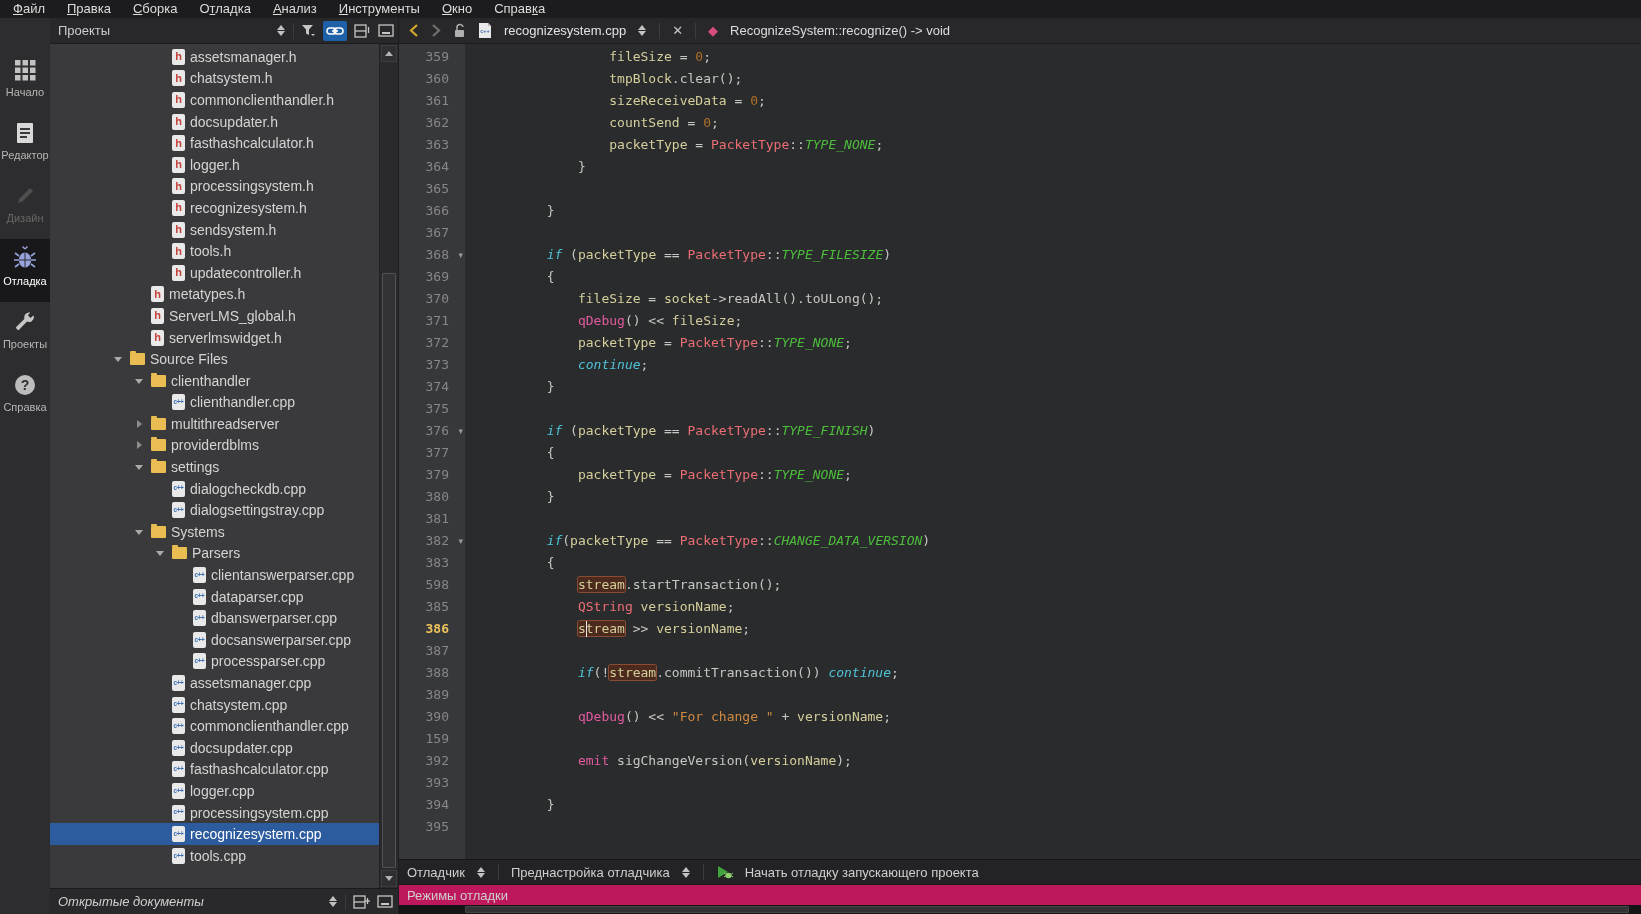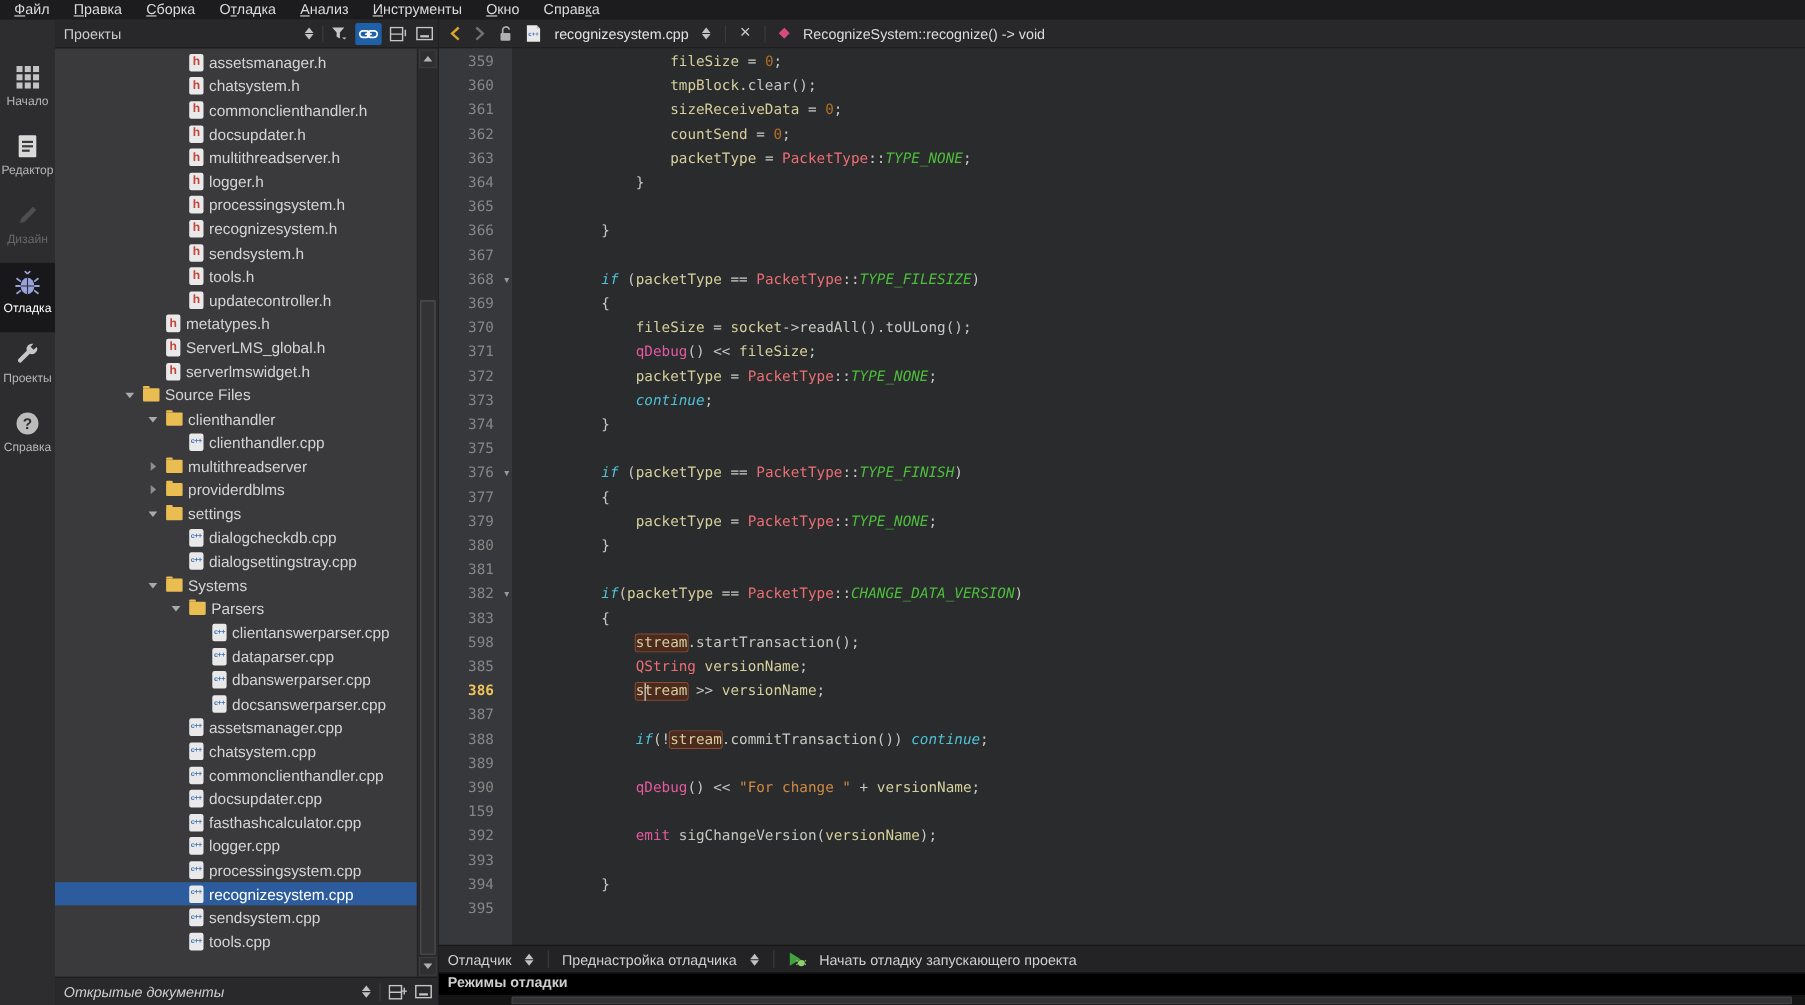--- a/index.html
+++ b/index.html
@@ -75,21 +75,21 @@
   .tk-en{color:var(--tok-en);font-style:italic;}
   .tk-nu{color:var(--tok-nu);}
   .tk-st{color:var(--tok-st);}
   .tk-fn{color:var(--tok-fn);}
   .tk-cm{color:var(--tok-cm);font-style:italic;}
   .tk-oc{color:var(--tok-v);background:var(--occ-bg);box-shadow:0 0 0 1px var(--occ-border);border-radius:2px;}
   .cursor{position:absolute;top:3px;width:1.5px;height:16px;background:#ececec;}
 
   .debugbar{height:25px;flex:none;background:#232325;border-top:1px solid #161616;display:flex;align-items:center;padding-left:8px;gap:12px;}
   .dbg-label{font-size:13px;color:#cfcfcf;}
-  .modesbar{height:21px;flex:none;background:#000000;border-top:1px solid #1a1a1a;display:flex;align-items:flex-start;padding-left:8px;font-weight:bold;}
+  .modesbar{height:21px;flex:none;background:#be185d;border-top:1px solid #1a1a1a;display:flex;align-items:center;padding-left:8px;}
   .modes-label{font-size:13px;color:#cfcfcf;}
   .hscroll{height:9px;flex:none;background:#151515;position:relative;}
   .hs-thumb{position:absolute;left:66px;right:12px;top:1px;bottom:1px;background:#333336;border:1px solid #454547;border-radius:1px;}
 
   
   .updown{width:9px;height:13px;position:relative;flex:none;}
   .updown:before{content:"";position:absolute;left:0;top:1px;border-left:4.5px solid transparent;border-right:4.5px solid transparent;border-bottom:5px solid #c2c2c2;}
   .updown:after{content:"";position:absolute;left:0;bottom:1px;border-left:4.5px solid transparent;border-right:4.5px solid transparent;border-top:5px solid #c2c2c2;}
   .icon-btn{display:flex;align-items:center;justify-content:center;flex:none;}
   .icon-btn.blue{background:var(--accent-blue);border-radius:2px;width:24px;height:20px;}
@@ -249,21 +249,21 @@
               <span class="ticon h">
                 <i>h</i>
               </span>
               <span class="tlabel">docsupdater.h</span>
             </div>
             <div class="tree-row" style="padding-left: 105px;">
               <span class="tw"></span>
               <span class="ticon h">
                 <i>h</i>
               </span>
-              <span class="tlabel">multithreadserver.h</span>
+              <span class="tlabel">fasthashcalculator.h</span>
             </div>
             <div class="tree-row" style="padding-left: 105px;">
               <span class="tw"></span>
               <span class="ticon h">
                 <i>h</i>
               </span>
               <span class="tlabel">logger.h</span>
             </div>
             <div class="tree-row" style="padding-left: 105px;">
               <span class="tw"></span>
@@ -398,20 +398,27 @@
               </span>
               <span class="tlabel">dbanswerparser.cpp</span>
             </div>
             <div class="tree-row" style="padding-left: 126px;">
               <span class="tw"></span>
               <span class="ticon c">
                 <i>c++</i>
               </span>
               <span class="tlabel">docsanswerparser.cpp</span>
             </div>
+            <div class="tree-row" style="padding-left: 126px;">
+              <span class="tw"></span>
+              <span class="ticon c">
+                <i>c++</i>
+              </span>
+              <span class="tlabel">processparser.cpp</span>
+            </div>
             <div class="tree-row" style="padding-left: 105px;">
               <span class="tw"></span>
               <span class="ticon c">
                 <i>c++</i>
               </span>
               <span class="tlabel">assetsmanager.cpp</span>
             </div>
             <div class="tree-row" style="padding-left: 105px;">
               <span class="tw"></span>
               <span class="ticon c">
@@ -453,27 +460,20 @@
                 <i>c++</i>
               </span>
               <span class="tlabel">processingsystem.cpp</span>
             </div>
             <div class="tree-row tsel" style="padding-left: 105px;">
               <span class="tw"></span>
               <span class="ticon c">
                 <i>c++</i>
               </span>
               <span class="tlabel">recognizesystem.cpp</span>
-            </div>
-            <div class="tree-row" style="padding-left: 105px;">
-              <span class="tw"></span>
-              <span class="ticon c">
-                <i>c++</i>
-              </span>
-              <span class="tlabel">sendsystem.cpp</span>
             </div>
             <div class="tree-row" style="padding-left: 105px;">
               <span class="tw"></span>
               <span class="ticon c">
                 <i>c++</i>
               </span>
               <span class="tlabel">tools.cpp</span>
             </div>
           </div>
         <div class="vscroll">

